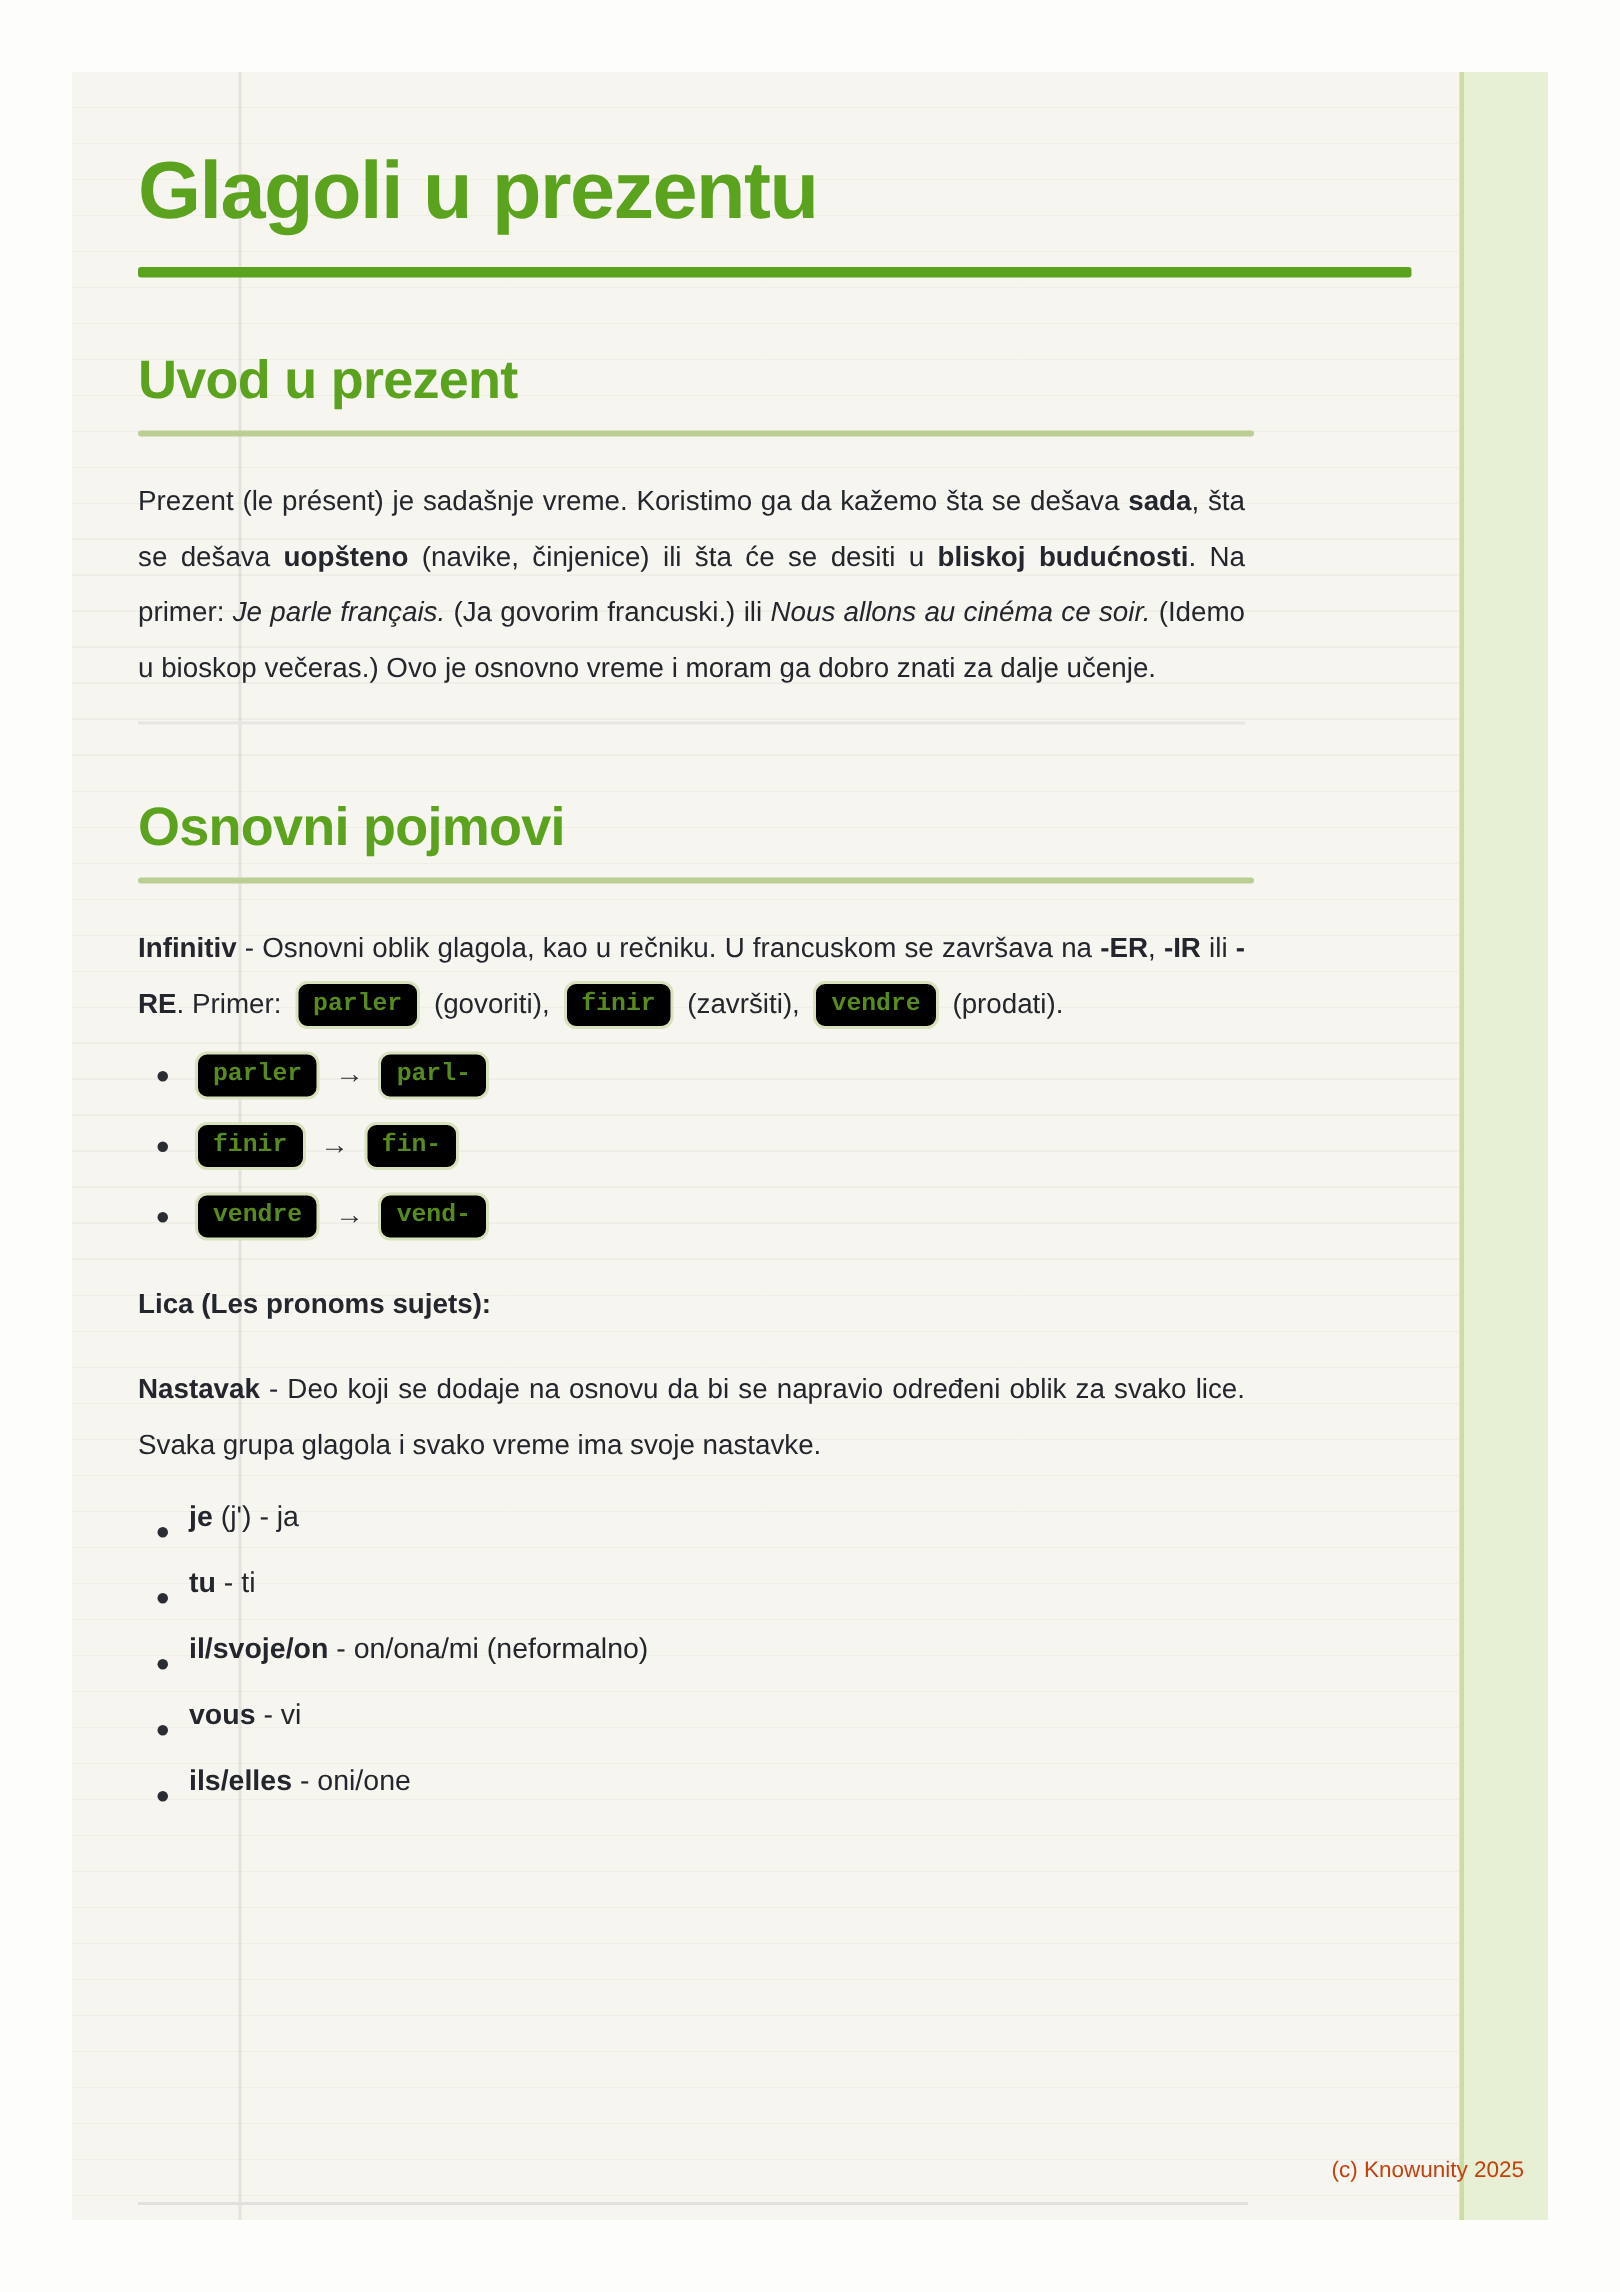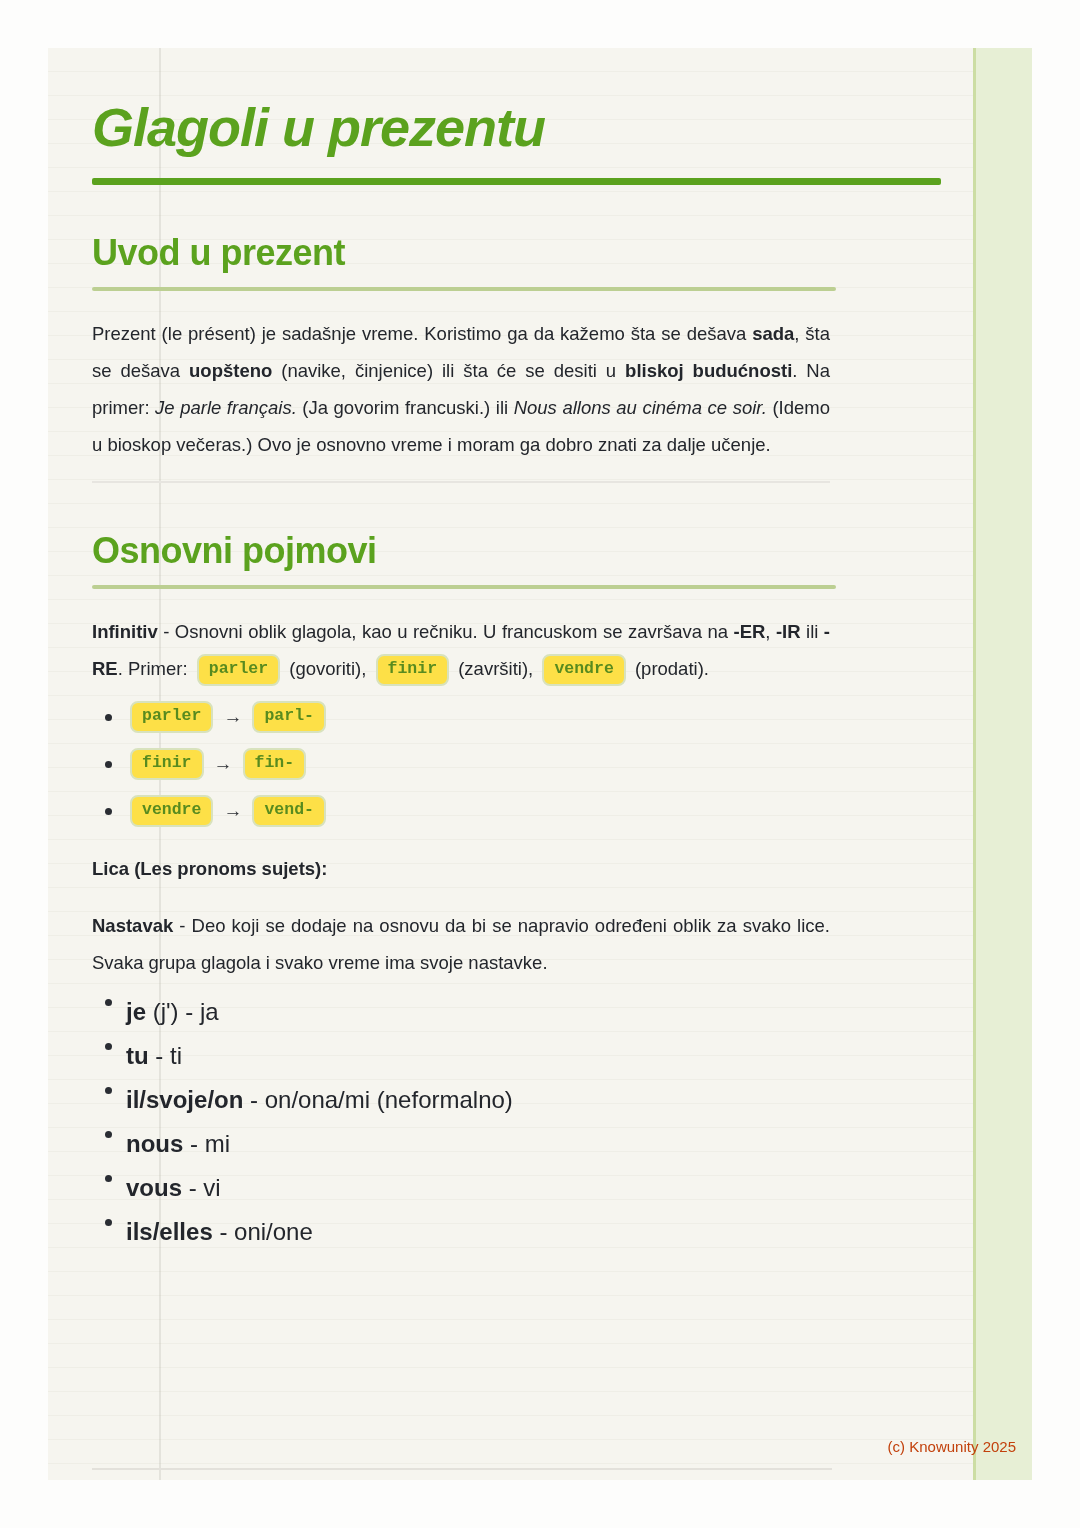--- a/index.html
+++ b/index.html
@@ -22,55 +22,55 @@
     position:absolute;left:111px;top:0;bottom:0;width:2px;
     background:rgba(150,148,135,0.18);
   }
   .stripe{
     position:absolute;right:0;top:0;bottom:0;width:56px;
     background:#e7efd5;border-left:3px solid #ccdda3;
   }
   .content{position:relative;padding-left:44px;width:740px;}
   h1.doc-title{
     margin:50px 0 0 0;font-size:54px;line-height:58px;font-weight:bold;
-    color:#5ba21e;letter-spacing:-1px;font-style:italic;
+    color:#5ba21e;letter-spacing:-1px;
   }
   .rule-thick{margin-top:22px;width:849px;height:7px;background:#5ba21e;border-radius:2px;}
   h2.section-heading{
     margin:48px 0 0 0;font-size:36px;line-height:40px;font-weight:bold;
     color:#5ba21e;letter-spacing:-0.5px;
   }
   .rule-thin{margin-top:14px;width:744px;height:4px;background:#bccf92;border-radius:2px;}
   .divider{margin-top:18px;width:738px;height:2px;background:#e7e5e0;}
   p.body{
     margin:24px 0 0 0;width:738px;
     font-size:18.5px;line-height:37px;text-align:justify;color:#23262c;
   }
   p.tight{margin-top:20px;}
   p.body .b{font-weight:bold;}
   p.body .i{font-style:italic;}
   .code{
     display:inline-block;
     font-family:"Liberation Mono", monospace;
     font-size:16.5px;font-weight:bold;color:#588b1f;
-    background:#fde047;border:2px solid #d8e2bd;border-radius:8px;
+    background:#000000;border:2px solid #d8e2bd;border-radius:8px;
     padding:1px 10px 3px;line-height:24px;margin:0 4px;vertical-align:2px;
     white-space:nowrap;
   }
   .stem-list{margin-top:12px;}
   .stem-item{display:flex;align-items:center;margin-top:13px;height:34px;}
   .dot{
     width:7px;height:7px;border-radius:50%;background:#2a2d33;
     flex:none;margin-left:13px;margin-right:14px;
   }
   .arrow{font-size:19px;color:#2b2e33;margin:0 6px;}
   .pron-list{margin-top:14px;}
   .pron-item{
-    display:flex;align-items:flex-start;margin-top:18px;
-    font-size:24px;line-height:26px;color:#23262c;
+    display:flex;align-items:flex-end;margin-top:18px;
+    font-size:19px;line-height:26px;color:#23262c;
   }
   .pron-term{font-weight:bold;white-space:pre;}
   .pron-rest{white-space:pre;}
   .footer-note{
     position:absolute;right:16px;top:1390px;z-index:5;
     font-size:15px;color:#c2410c;
   }
   .bottom-divider{
     position:absolute;left:44px;top:1420px;width:740px;height:2px;background:#e3e1db;
   }
@@ -138,25 +138,20 @@
         <span class="pron-term">tu</span>
           <span class="pron-rest"> - ti</span>
       </div>
       <div class="pron-item">
         <span class="dot"></span>
         <span class="pron-term">il/svoje/on</span>
           <span class="pron-rest"> - on/ona/mi (neformalno)</span>
       </div>
       <div class="pron-item">
         <span class="dot"></span>
-        <span class="pron-term">nous</span>
-          <span class="pron-rest"> - mi</span>
-      </div>
-      <div class="pron-item">
-        <span class="dot"></span>
         <span class="pron-term">vous</span>
           <span class="pron-rest"> - vi</span>
       </div>
       <div class="pron-item">
         <span class="dot"></span>
         <span class="pron-term">ils/elles</span>
           <span class="pron-rest"> - oni/one</span>
       </div>
     </div>
 

